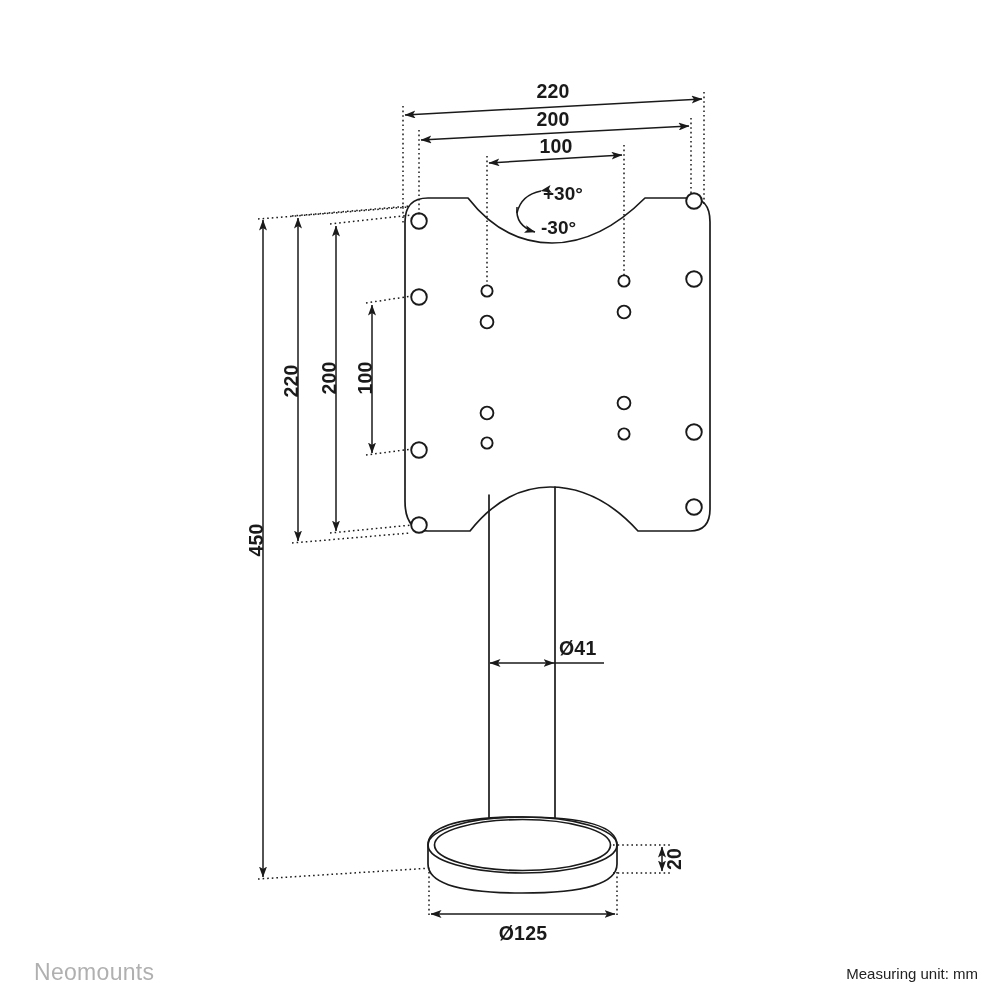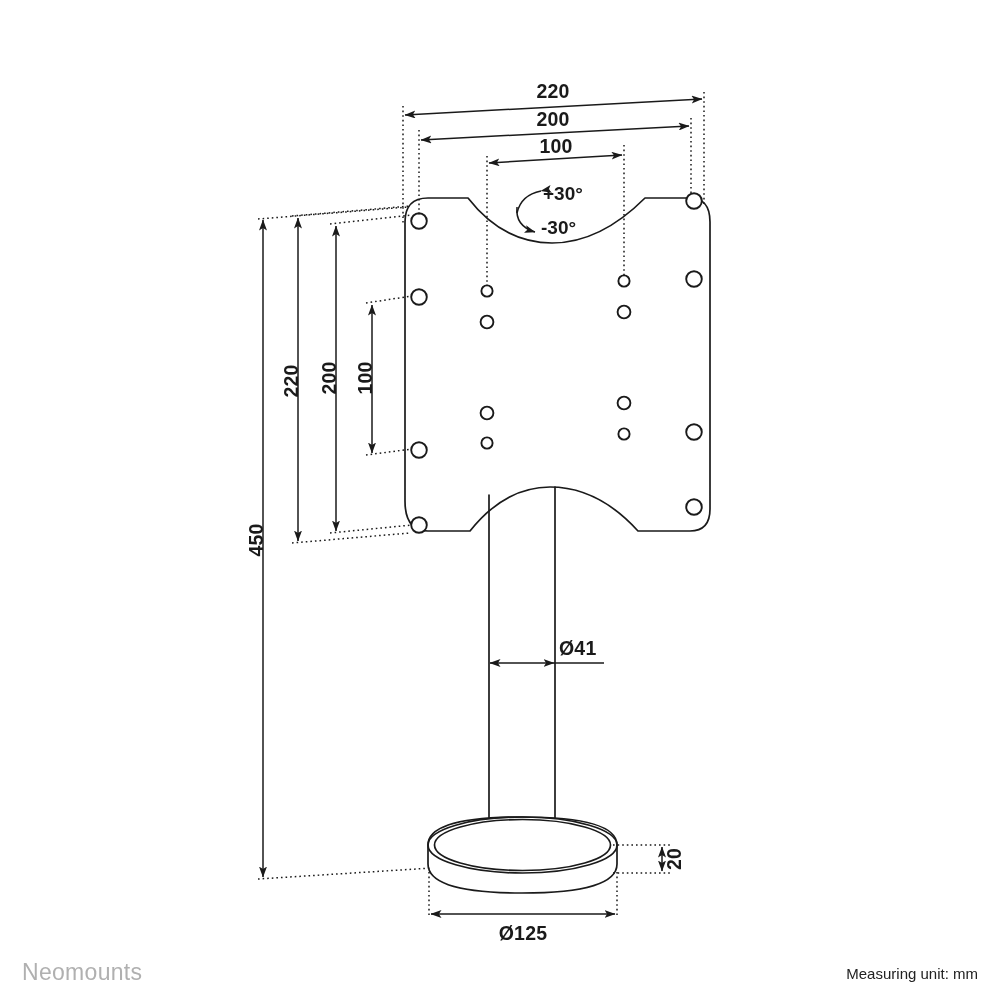--- a/index.html
+++ b/index.html
@@ -80,21 +80,21 @@
     letter-spacing: 0.2px;
   }
   .angle-text {
     font-family: "Liberation Sans", sans-serif;
     font-size: 19px;
     font-weight: bold;
     fill: #1a1a1a;
   }
   .footer-brand {
     position: absolute;
-    left: 22px;
+    left: 34px;
     bottom: 18px;
     font-family: "Liberation Sans", sans-serif;
     font-size: 23px;
     color: #b0b0b0;
     letter-spacing: 0.3px;
     white-space: nowrap;
   }
   .footer-unit {
     position: absolute;
     right: 26px;

